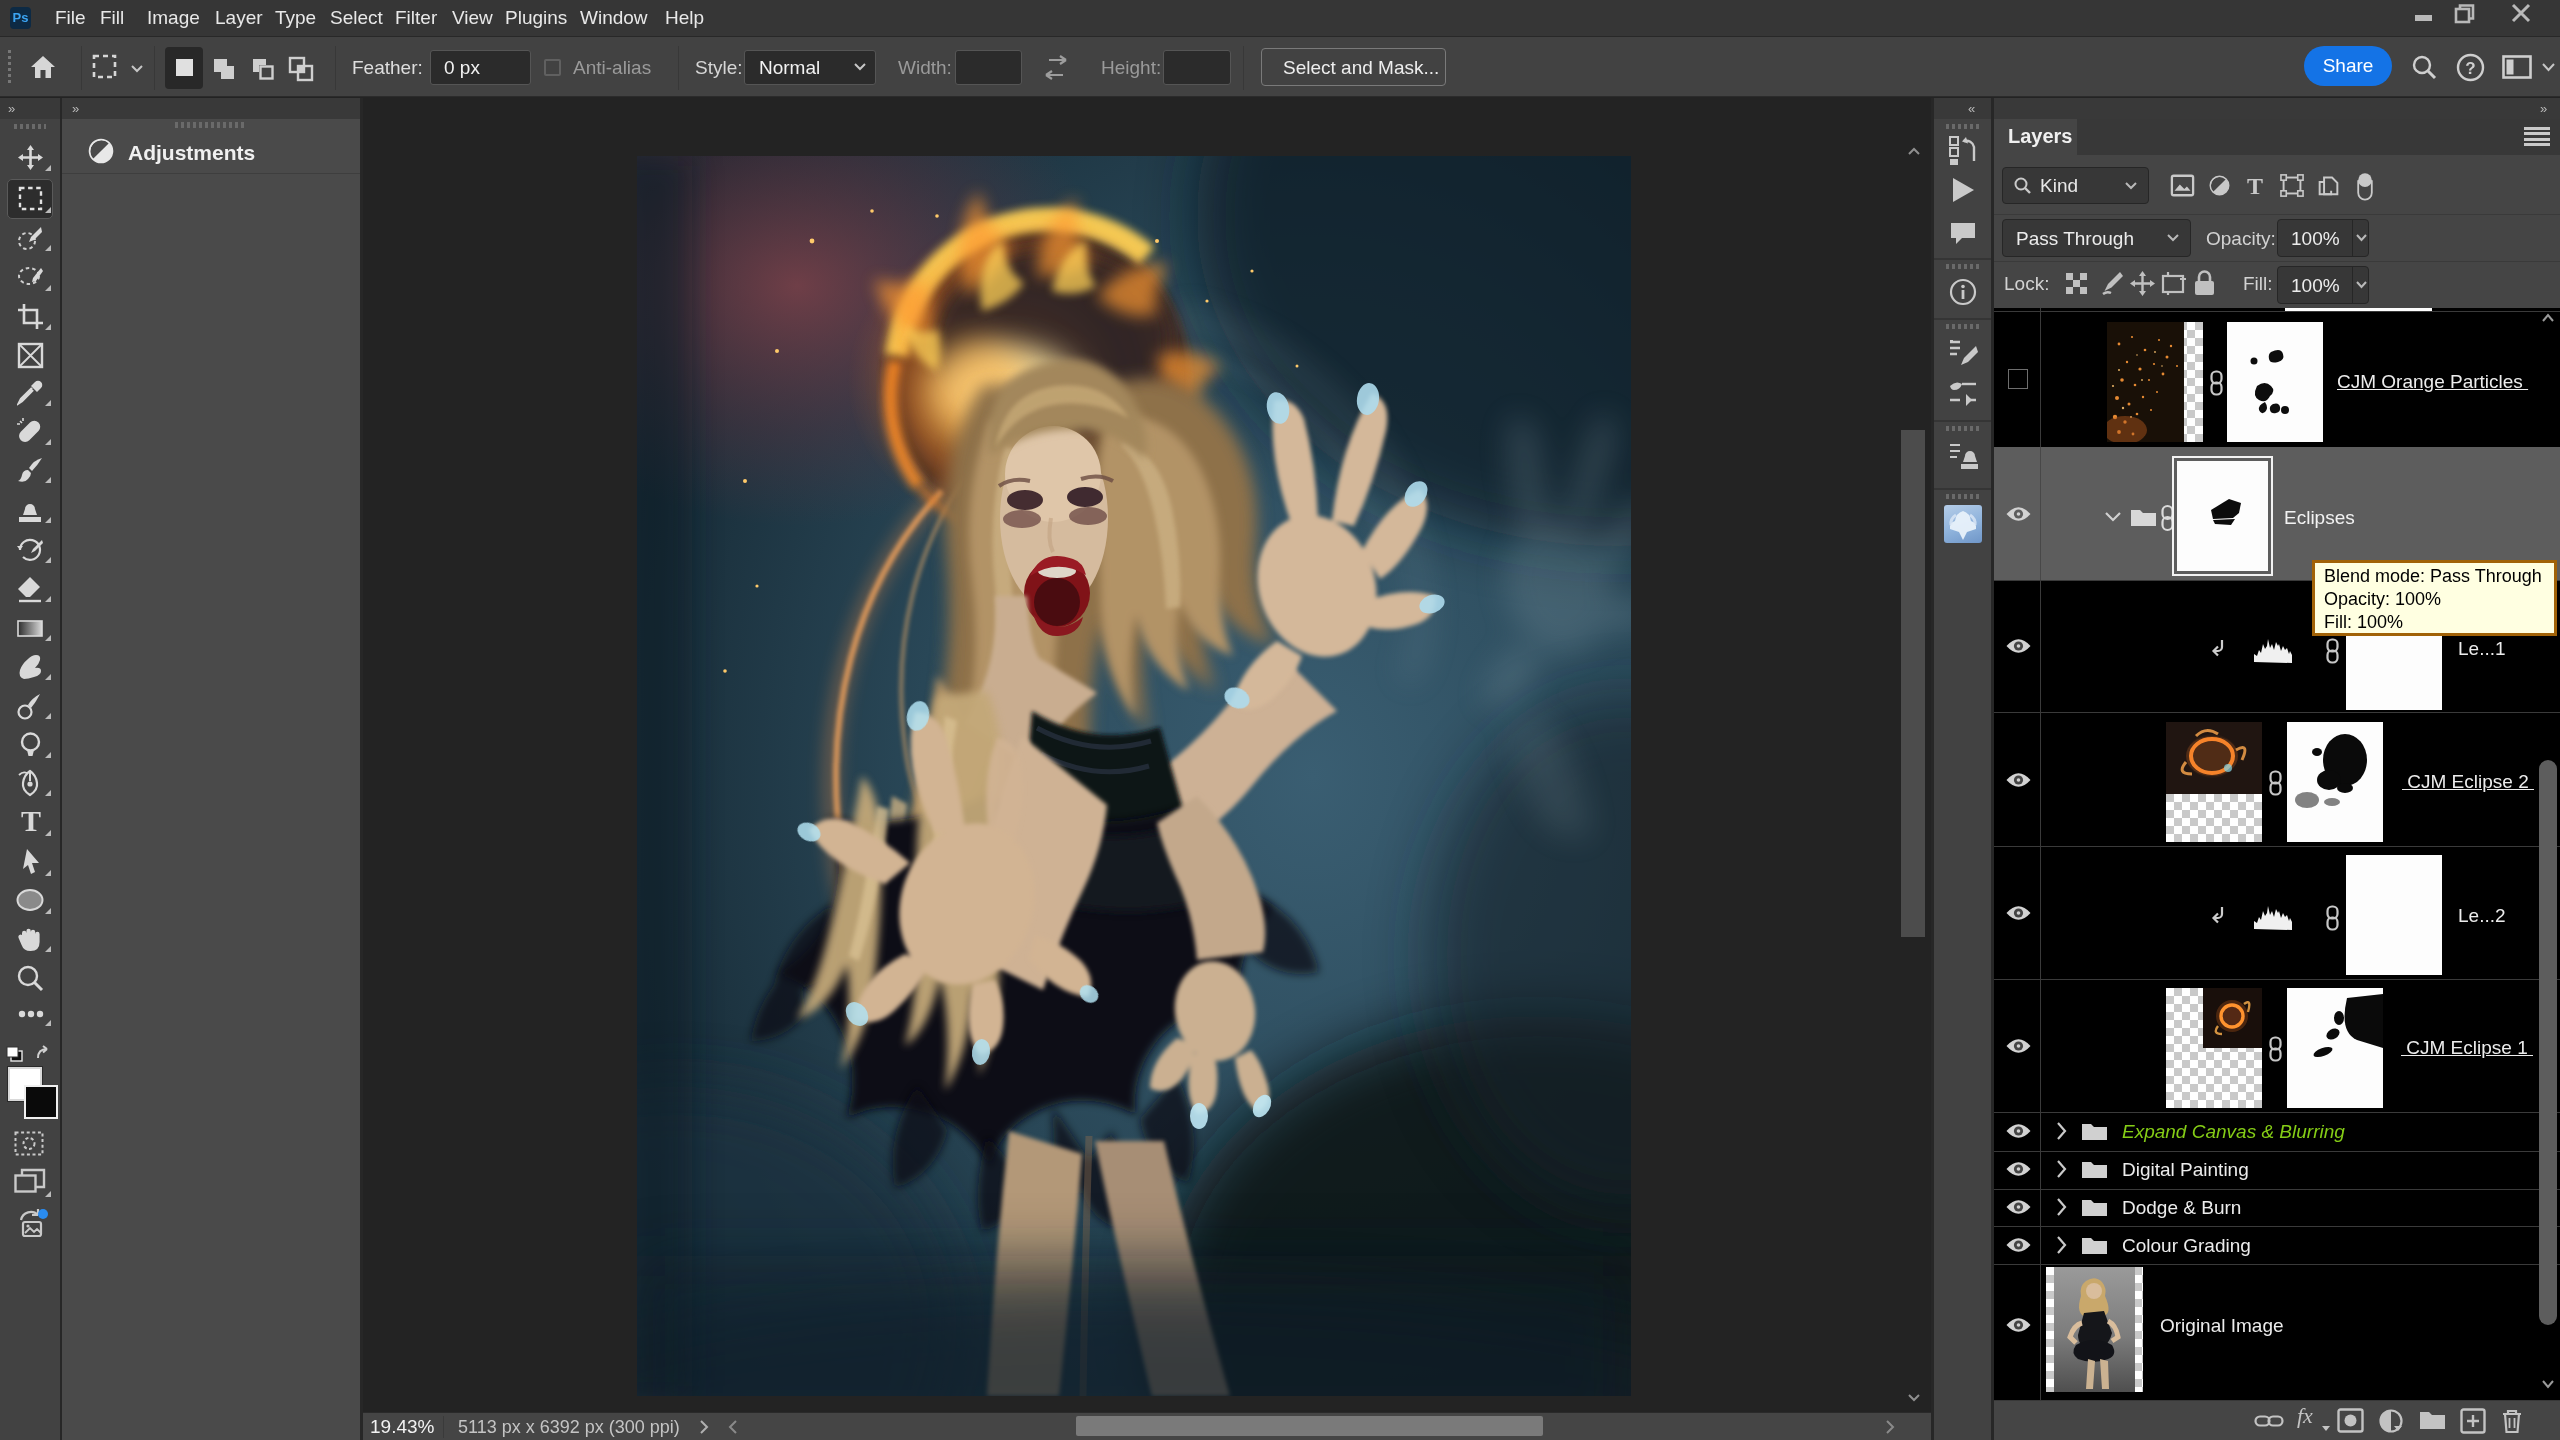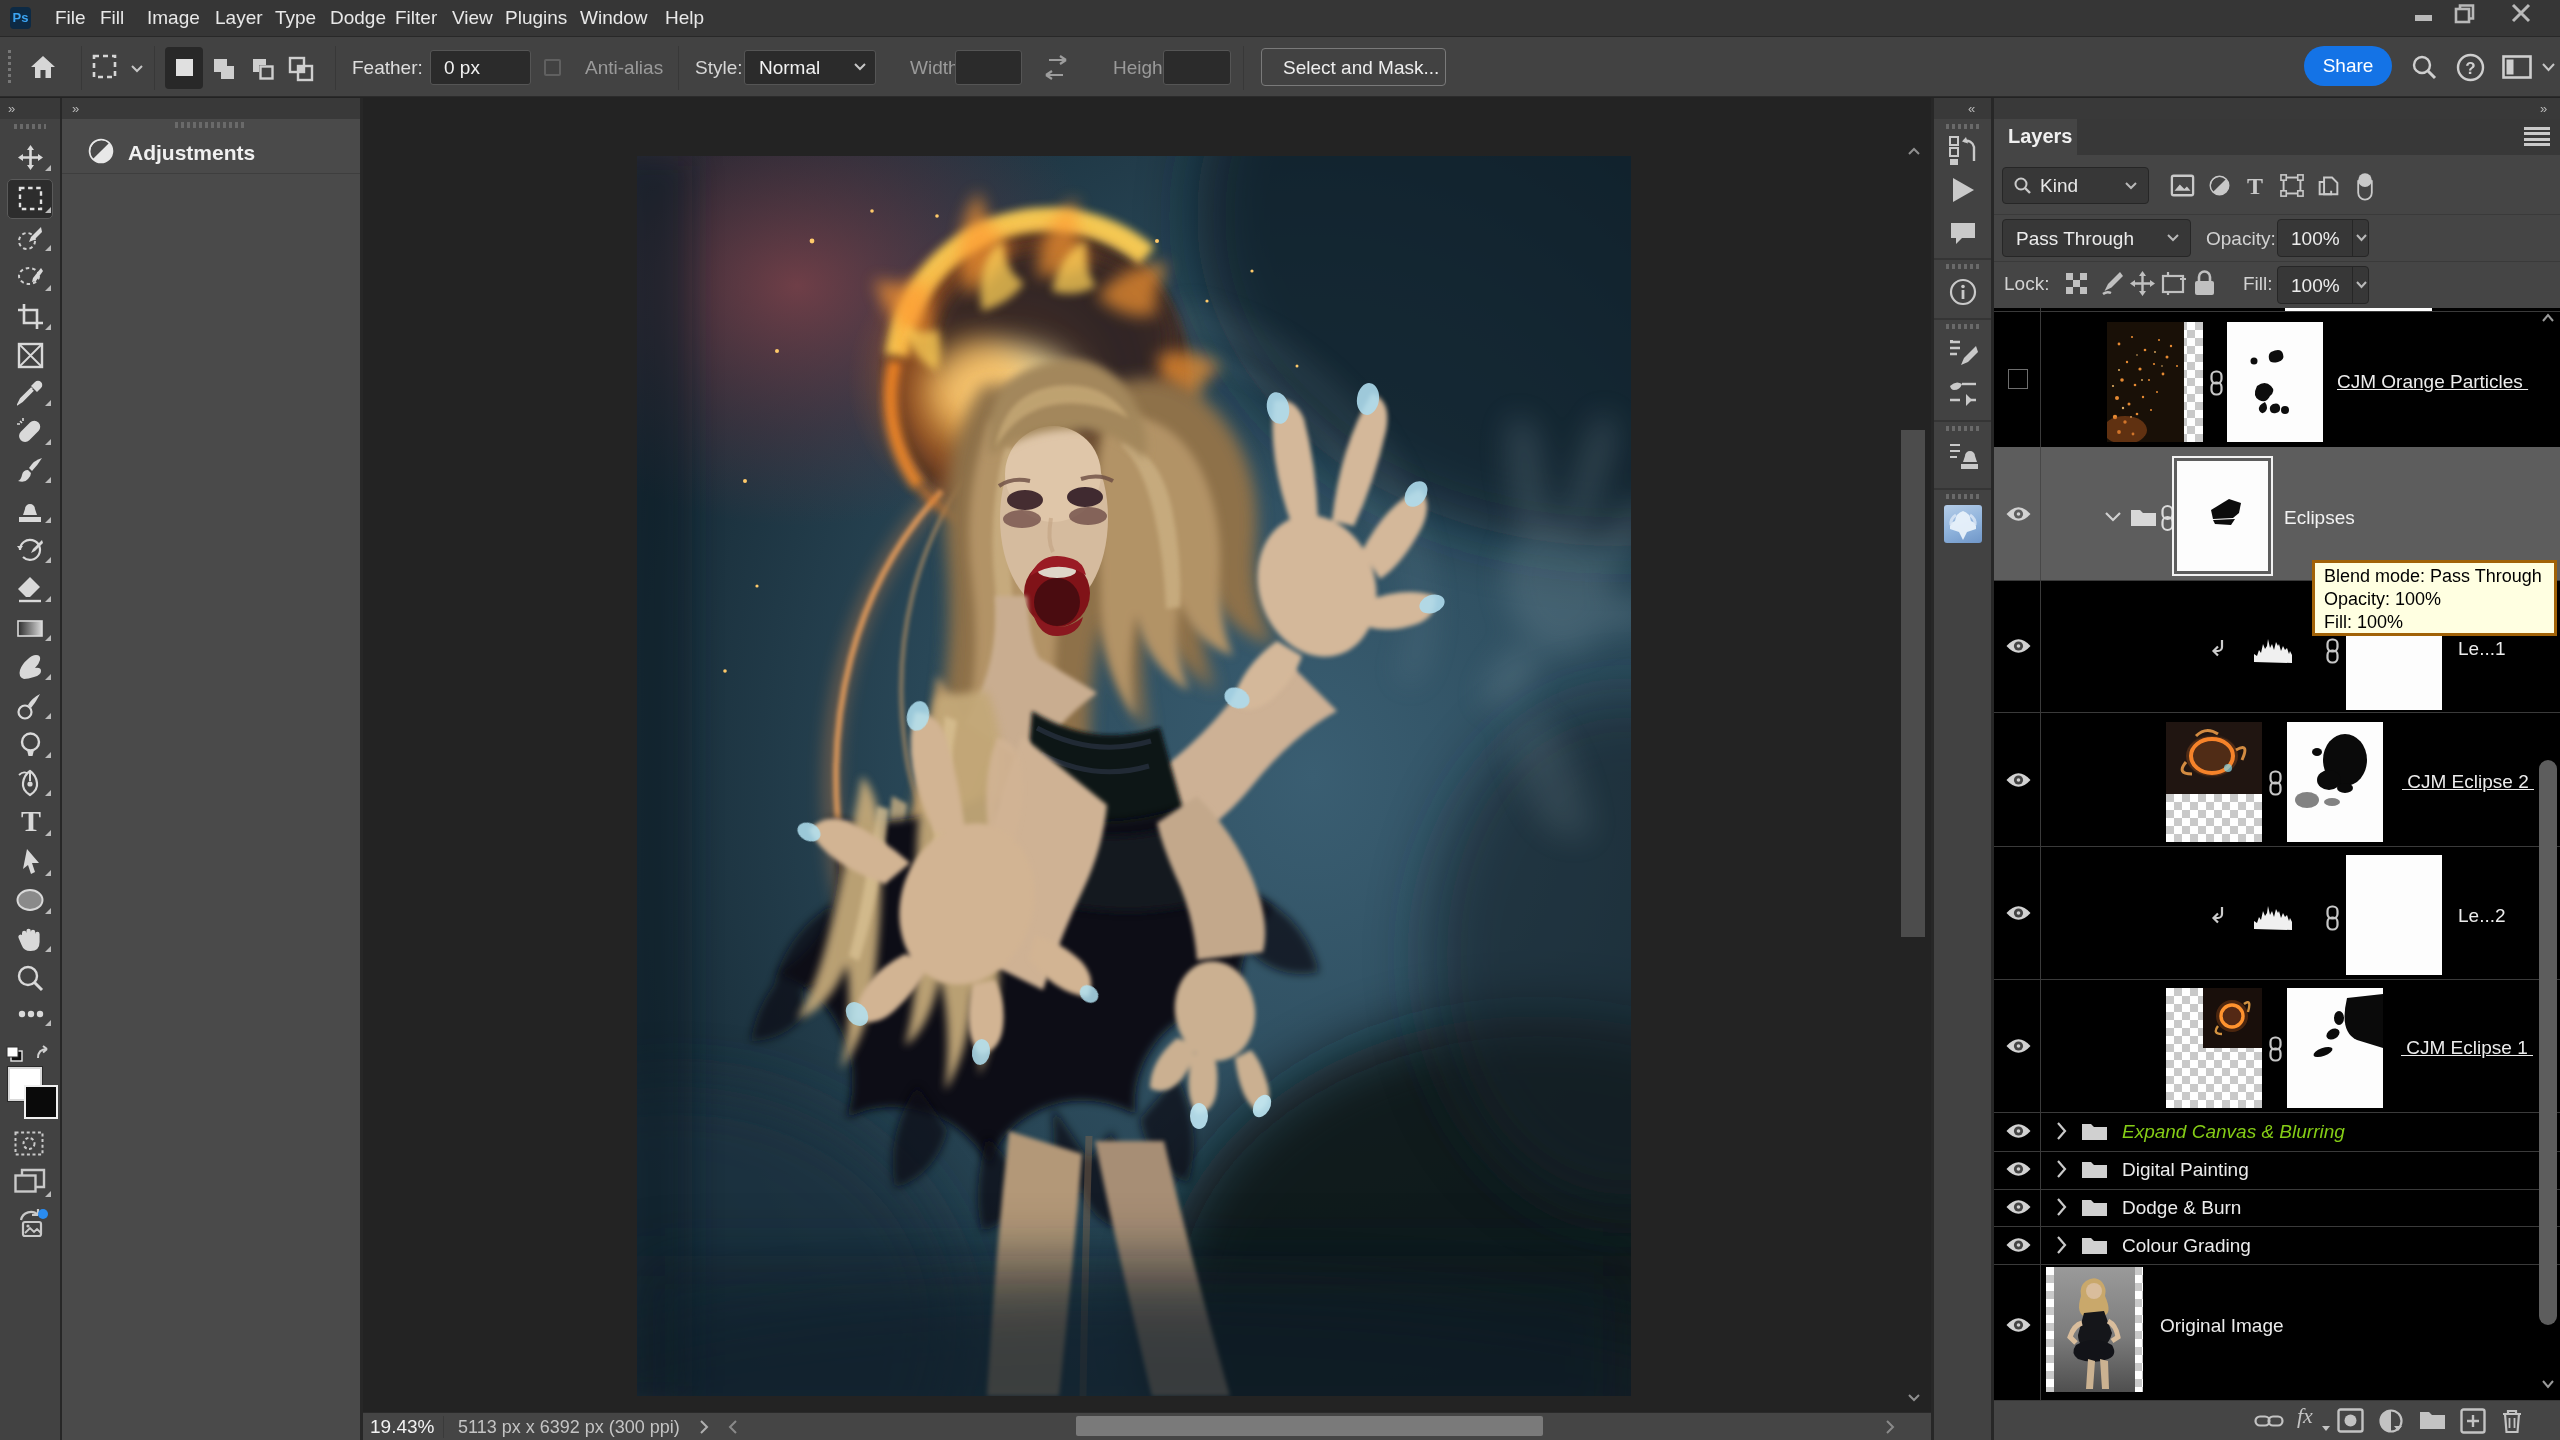--- a/index.html
+++ b/index.html
@@ -1,37 +1,37 @@
 <!DOCTYPE html>
 <html><head>
 <meta charset="utf-8">
 <style>
   html,body{margin:0;padding:0;background:#232323;}
   #app{position:relative;width:2560px;height:1440px;overflow:hidden;
        font-family:"Liberation Sans",sans-serif;color:#e8e8e8;}
   .abs{position:absolute;}
   .sep{position:absolute;width:1px;background:#555;}
-  .dim{color:#9a9a9a;margin-left:12px;}
+  .dim{color:#9a9a9a;}
   .ibox{position:absolute;background:#2b2b2b;border:1px solid #555;border-radius:3px;box-sizing:border-box;}
   .checker{background-image:conic-gradient(#c9c9c9 25%,#ffffff 0 50%,#c9c9c9 0 75%,#ffffff 0);background-size:16px 16px;}
   .lbl{position:absolute;font-size:19px;white-space:nowrap;}
   svg{display:block;}
 </style>
 </head>
 <body>
 <div id="app">
 
   <div class="abs" style="left:0;top:0;width:2560px;height:37px;background:#363636;border-bottom:1px solid #282828;box-sizing:border-box;">
     <div class="abs" style="left:10px;top:7px;width:21px;height:22px;background:#0d2a44;border-radius:4px;color:#3ba4f2;font-size:13px;font-weight:bold;text-align:center;line-height:22px;">Ps</div>
     <span class="abs" style="left:55px;top:7px;font-size:19px;">File</span>
     <span class="abs" style="left:100px;top:7px;font-size:19px;">Fill</span>
     <span class="abs" style="left:147px;top:7px;font-size:19px;">Image</span>
     <span class="abs" style="left:215px;top:7px;font-size:19px;">Layer</span>
     <span class="abs" style="left:275px;top:7px;font-size:19px;">Type</span>
-    <span class="abs" style="left:330px;top:7px;font-size:19px;">Dodge</span>
+    <span class="abs" style="left:330px;top:7px;font-size:19px;">Select</span>
     <span class="abs" style="left:395px;top:7px;font-size:19px;">Filter</span>
     <span class="abs" style="left:452px;top:7px;font-size:19px;">View</span>
     <span class="abs" style="left:505px;top:7px;font-size:19px;">Plugins</span>
     <span class="abs" style="left:580px;top:7px;font-size:19px;">Window</span>
     <span class="abs" style="left:665px;top:7px;font-size:19px;">Help</span>
 
     <svg class="abs" style="left:2412px;top:2px;" width="130" height="28" viewBox="0 0 130 28">
       <rect x="3" y="13" width="17" height="6" fill="#b9b9b9"></rect>
       <g stroke="#b9b9b9" stroke-width="2.6" fill="none">
         <rect x="44" y="7" width="13" height="13"></rect>

